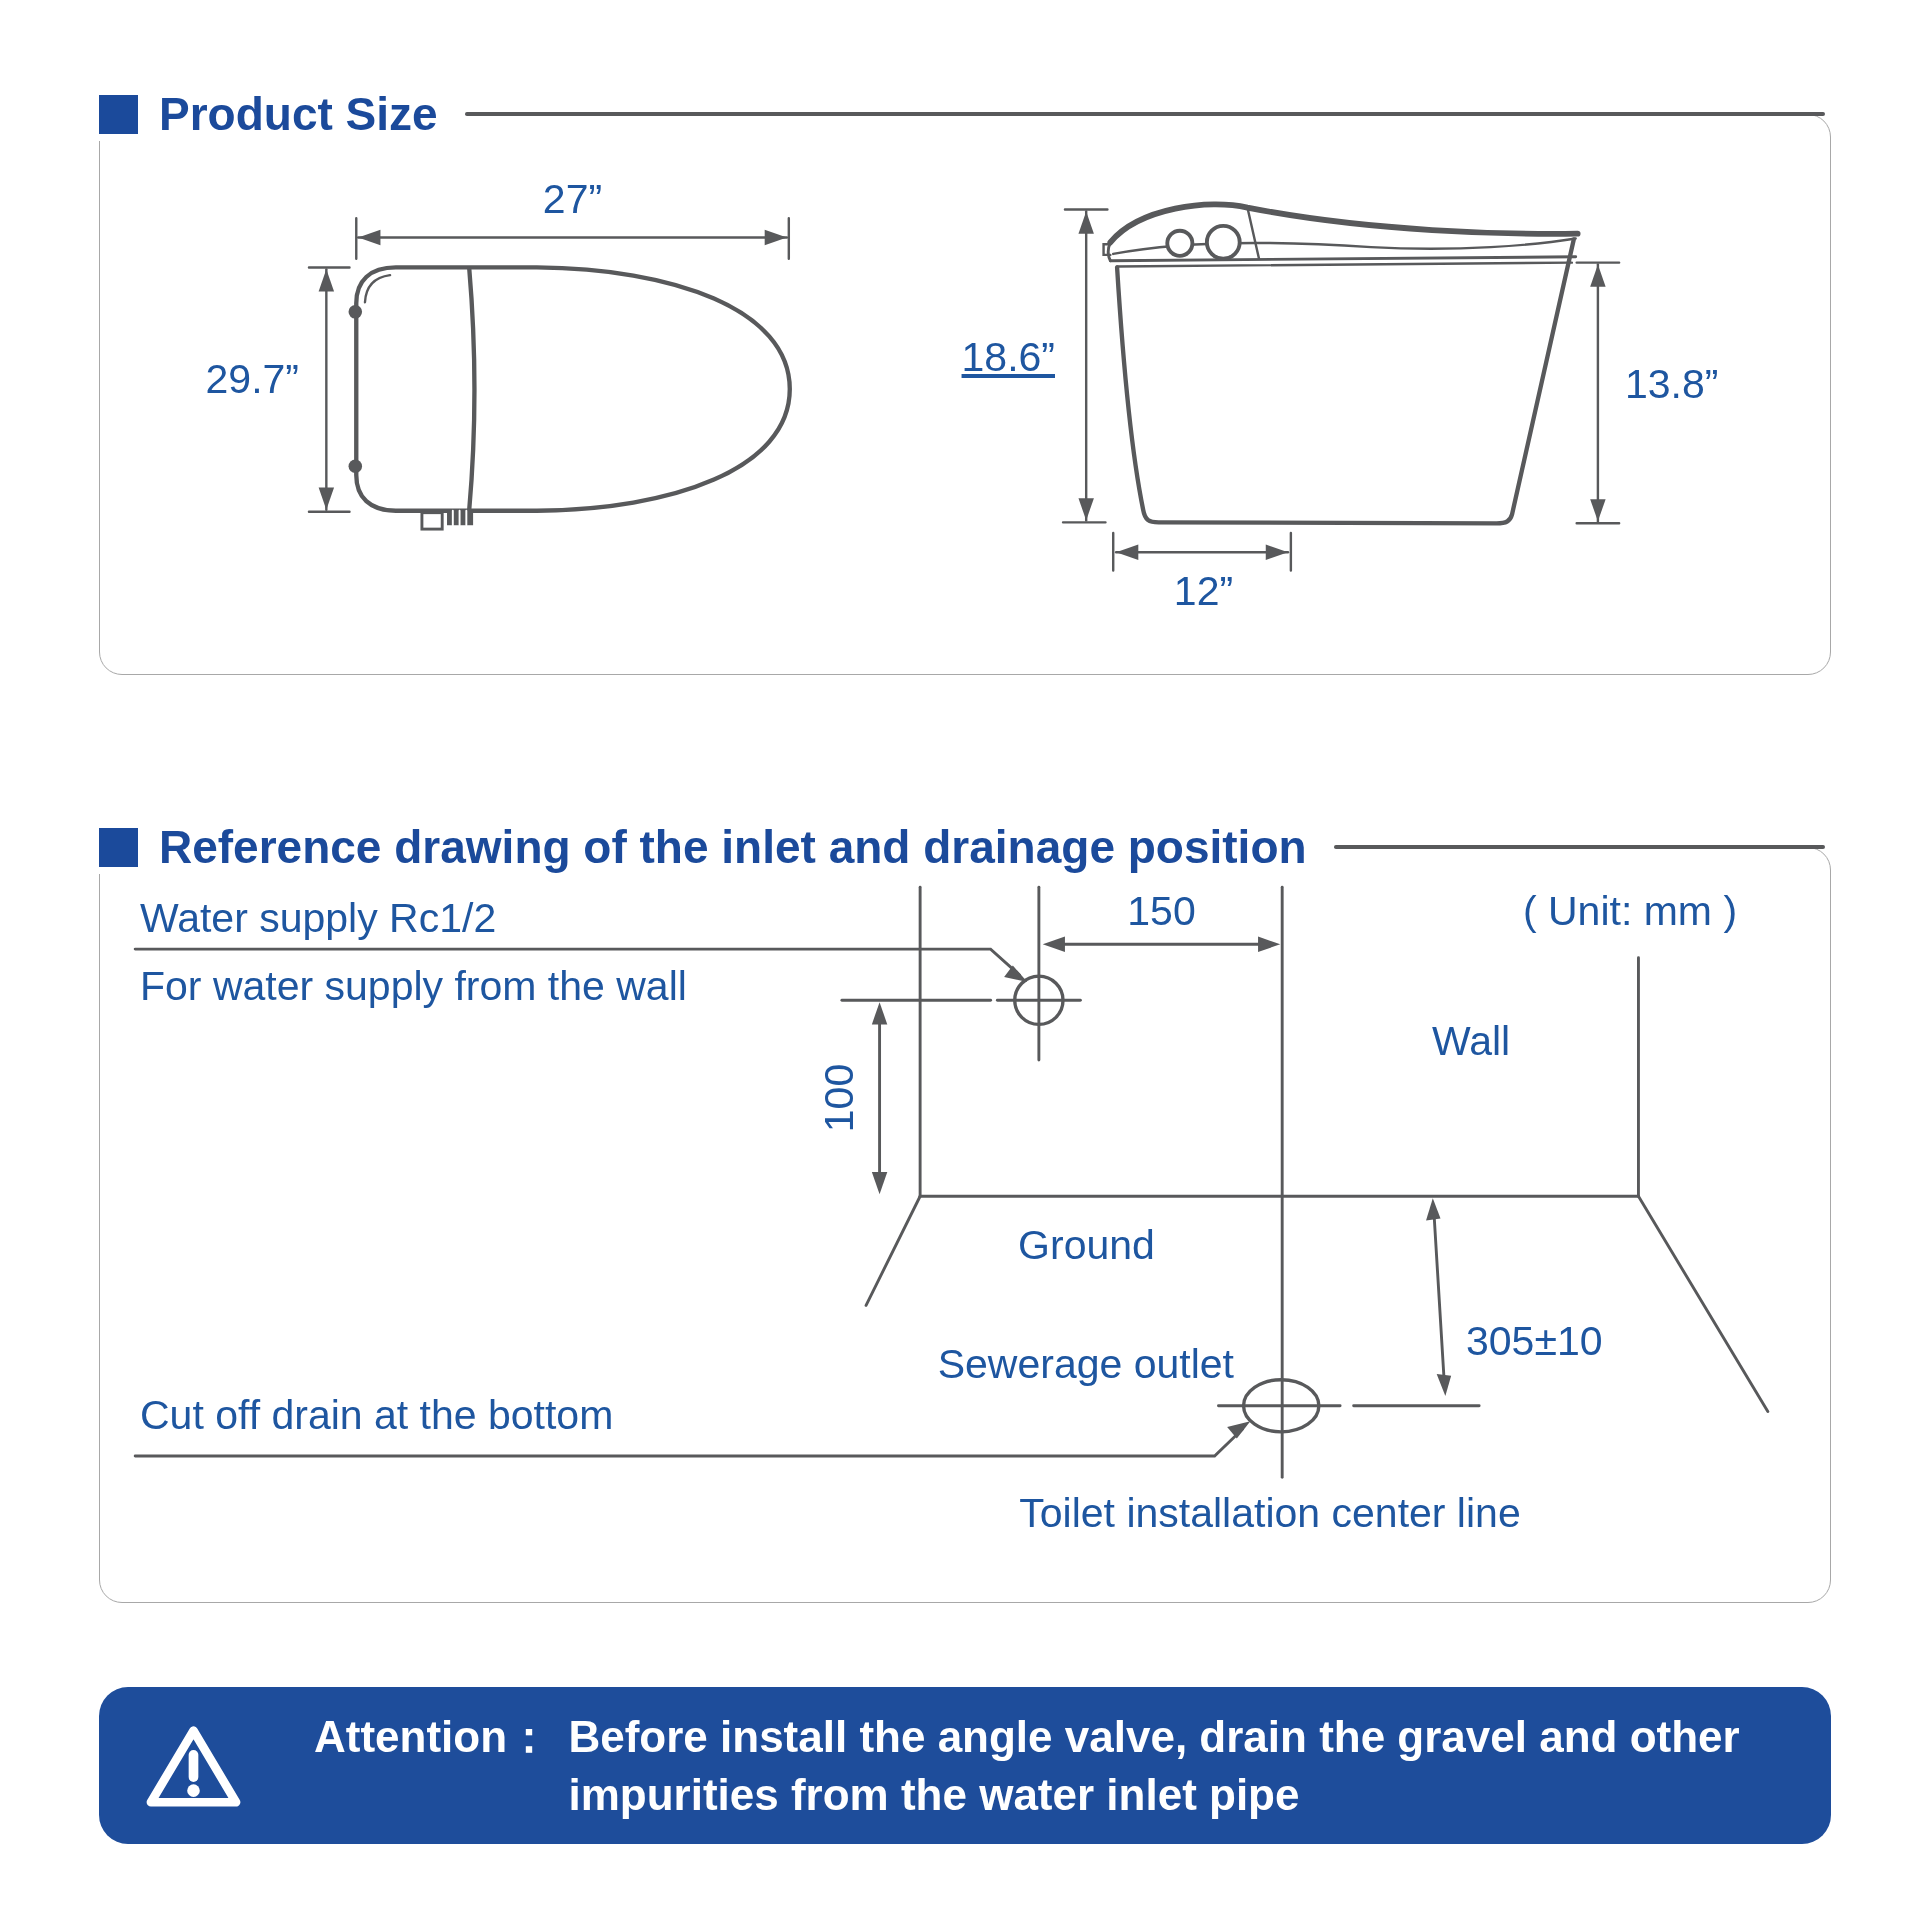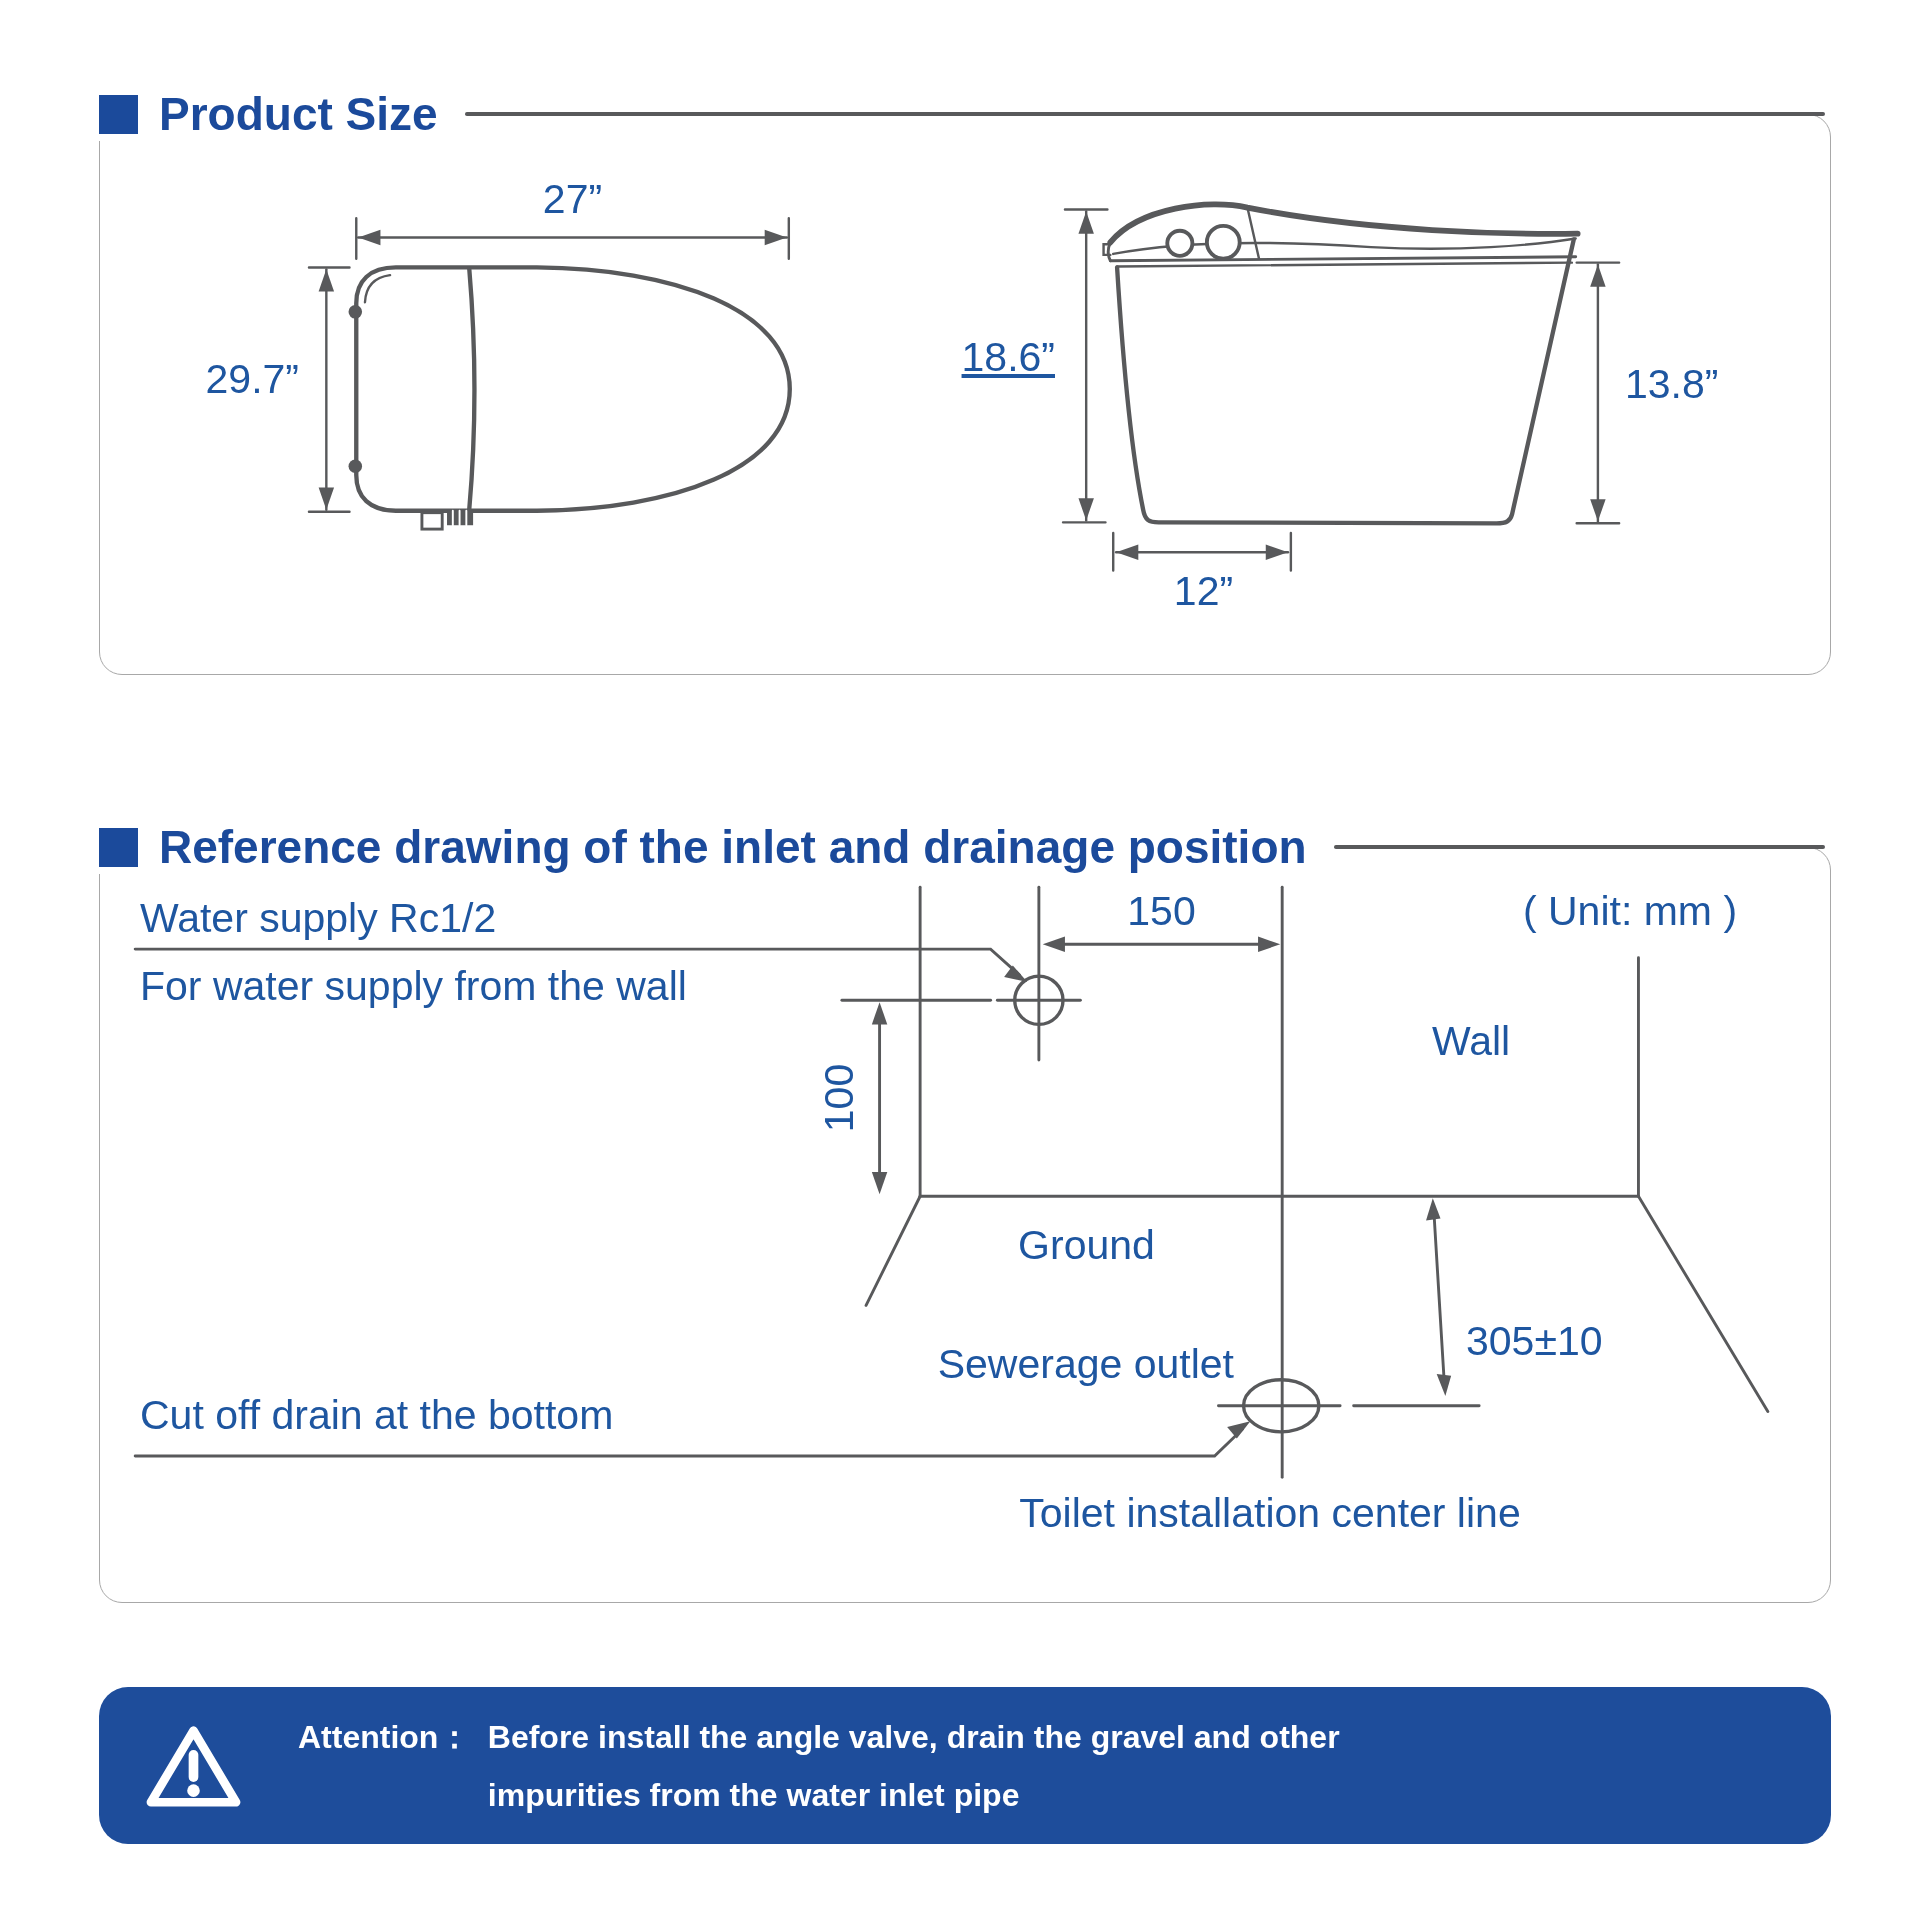--- a/index.html
+++ b/index.html
@@ -31,21 +31,21 @@
   }
   .ctr{text-align:center;}
   .rgt{text-align:right;}
   .rot{transform:rotate(-90deg);transform-origin:center center;}
   .banner{
     position:absolute;left:99px;top:1687px;width:1732px;height:157px;
     background:#1e4d9b;border-radius:29px;display:flex;align-items:center;
     box-sizing:border-box;padding-left:46px;color:#ffffff;
   }
   .warn-icon{flex:0 0 auto;margin-right:56px;}
-  .banner-text{display:flex;align-items:flex-start;font-size:32px;line-height:58px;}
+  .banner-text{display:flex;align-items:flex-start;font-size:44px;line-height:58px;margin-left:16px;}
   .banner-label{font-weight:bold;margin-right:17.4px;white-space:nowrap;}
   .banner-lines{font-weight:700;}
 </style>
 </head>
 <body>
 
 <div class="canvas">
 
   <div class="secbox" id="box1"></div>
   <div class="secbox" id="box2"></div>

